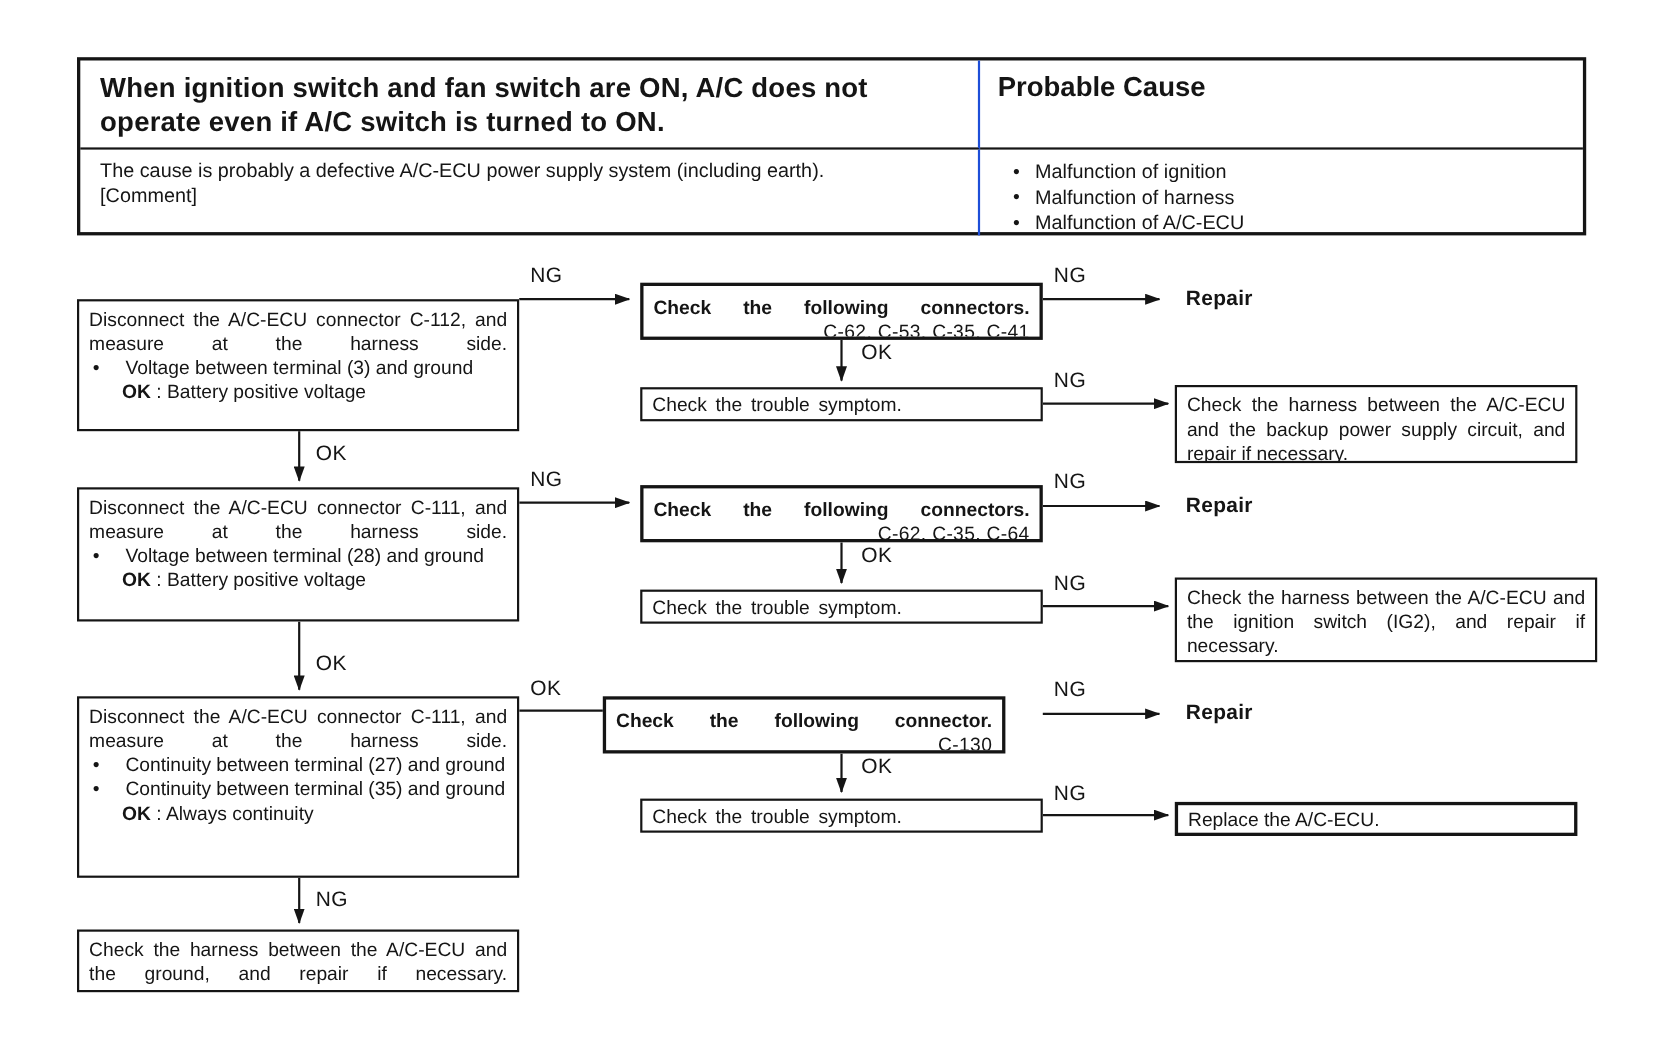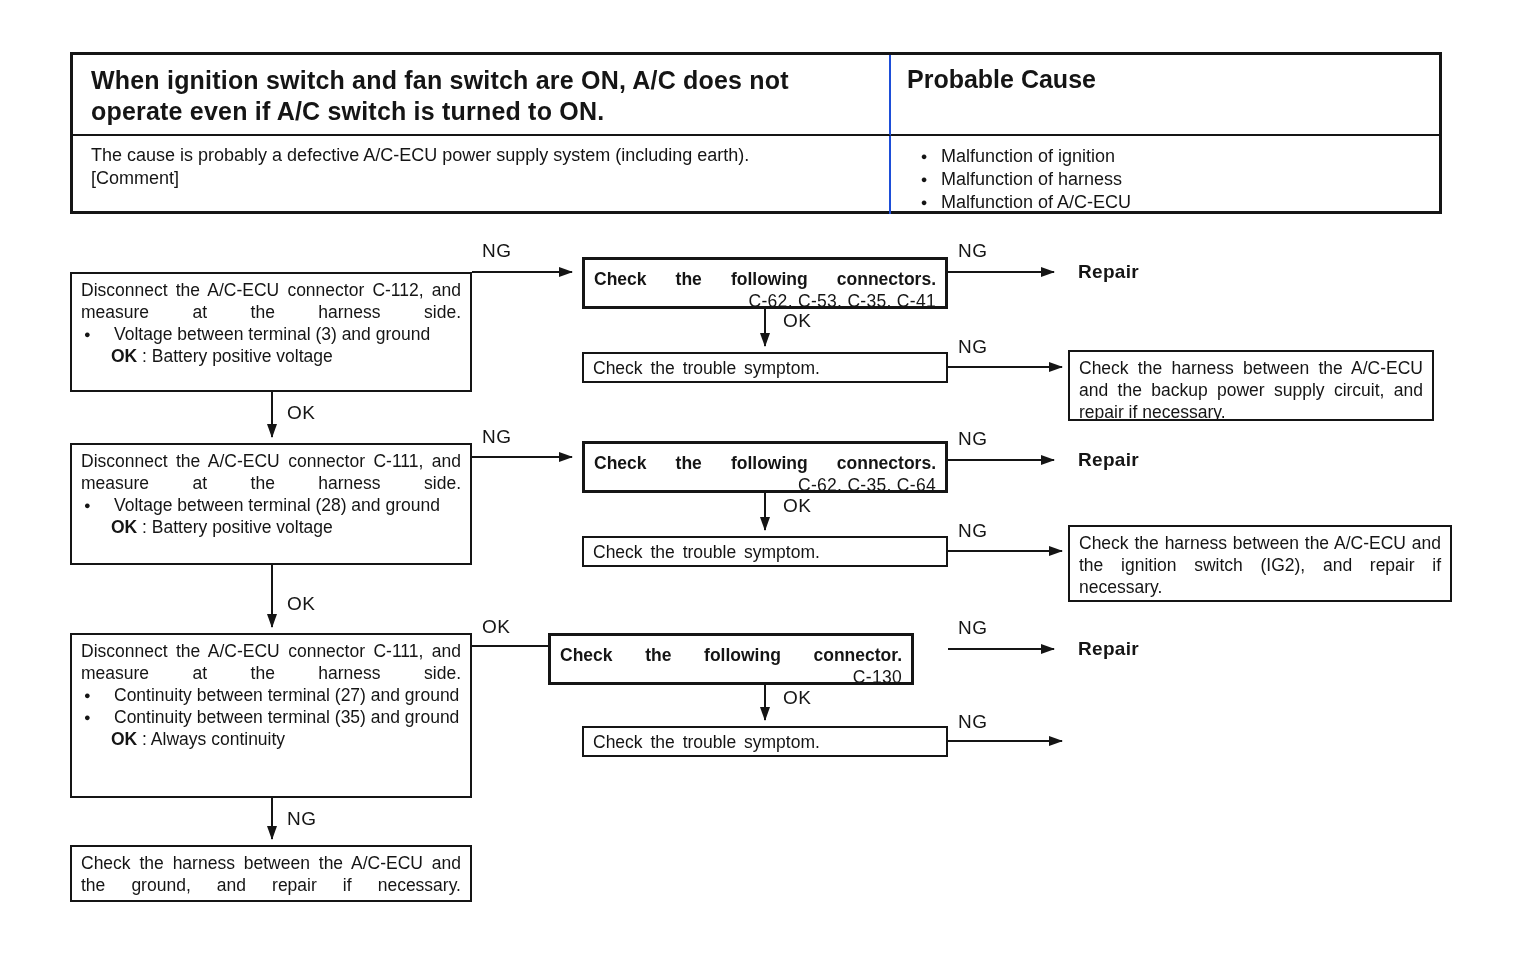--- a/index.html
+++ b/index.html
@@ -162,20 +162,23 @@
   <div class="fbox just" style="left:1068px;top:350px;width:366px;height:71px;">
     <span>Check the harness between the A/C-ECU and the backup power supply circuit, and repair if necessary.</span>
   </div>
 
   <div class="repair" style="left:1078px;top:448px;">Repair</div>
   <div class="fbox just" style="left:1068px;top:509px;width:384px;height:77px;margin-top:16px;">
     <span>Check the harness between the A/C-ECU and the ignition switch (IG2), and repair if necessary.</span>
   </div>
 
   <div class="repair" style="left:1078px;top:637px;">Repair</div>
+  <div class="fbox thick" style="left:1068px;top:729px;width:366px;height:31px;padding:2px 9px;">
+    <span>Replace the A/C-ECU.</span>
+  </div>
 
   <div class="lbl" style="left:482px;top:240px;">NG</div>
   <div class="lbl" style="left:958px;top:240px;">NG</div>
   <div class="lbl" style="left:783px;top:310px;">OK</div>
   <div class="lbl" style="left:958px;top:336px;">NG</div>
   <div class="lbl" style="left:287px;top:402px;">OK</div>
   <div class="lbl" style="left:482px;top:426px;">NG</div>
   <div class="lbl" style="left:958px;top:428px;">NG</div>
   <div class="lbl" style="left:783px;top:495px;">OK</div>
   <div class="lbl" style="left:958px;top:520px;">NG</div>

